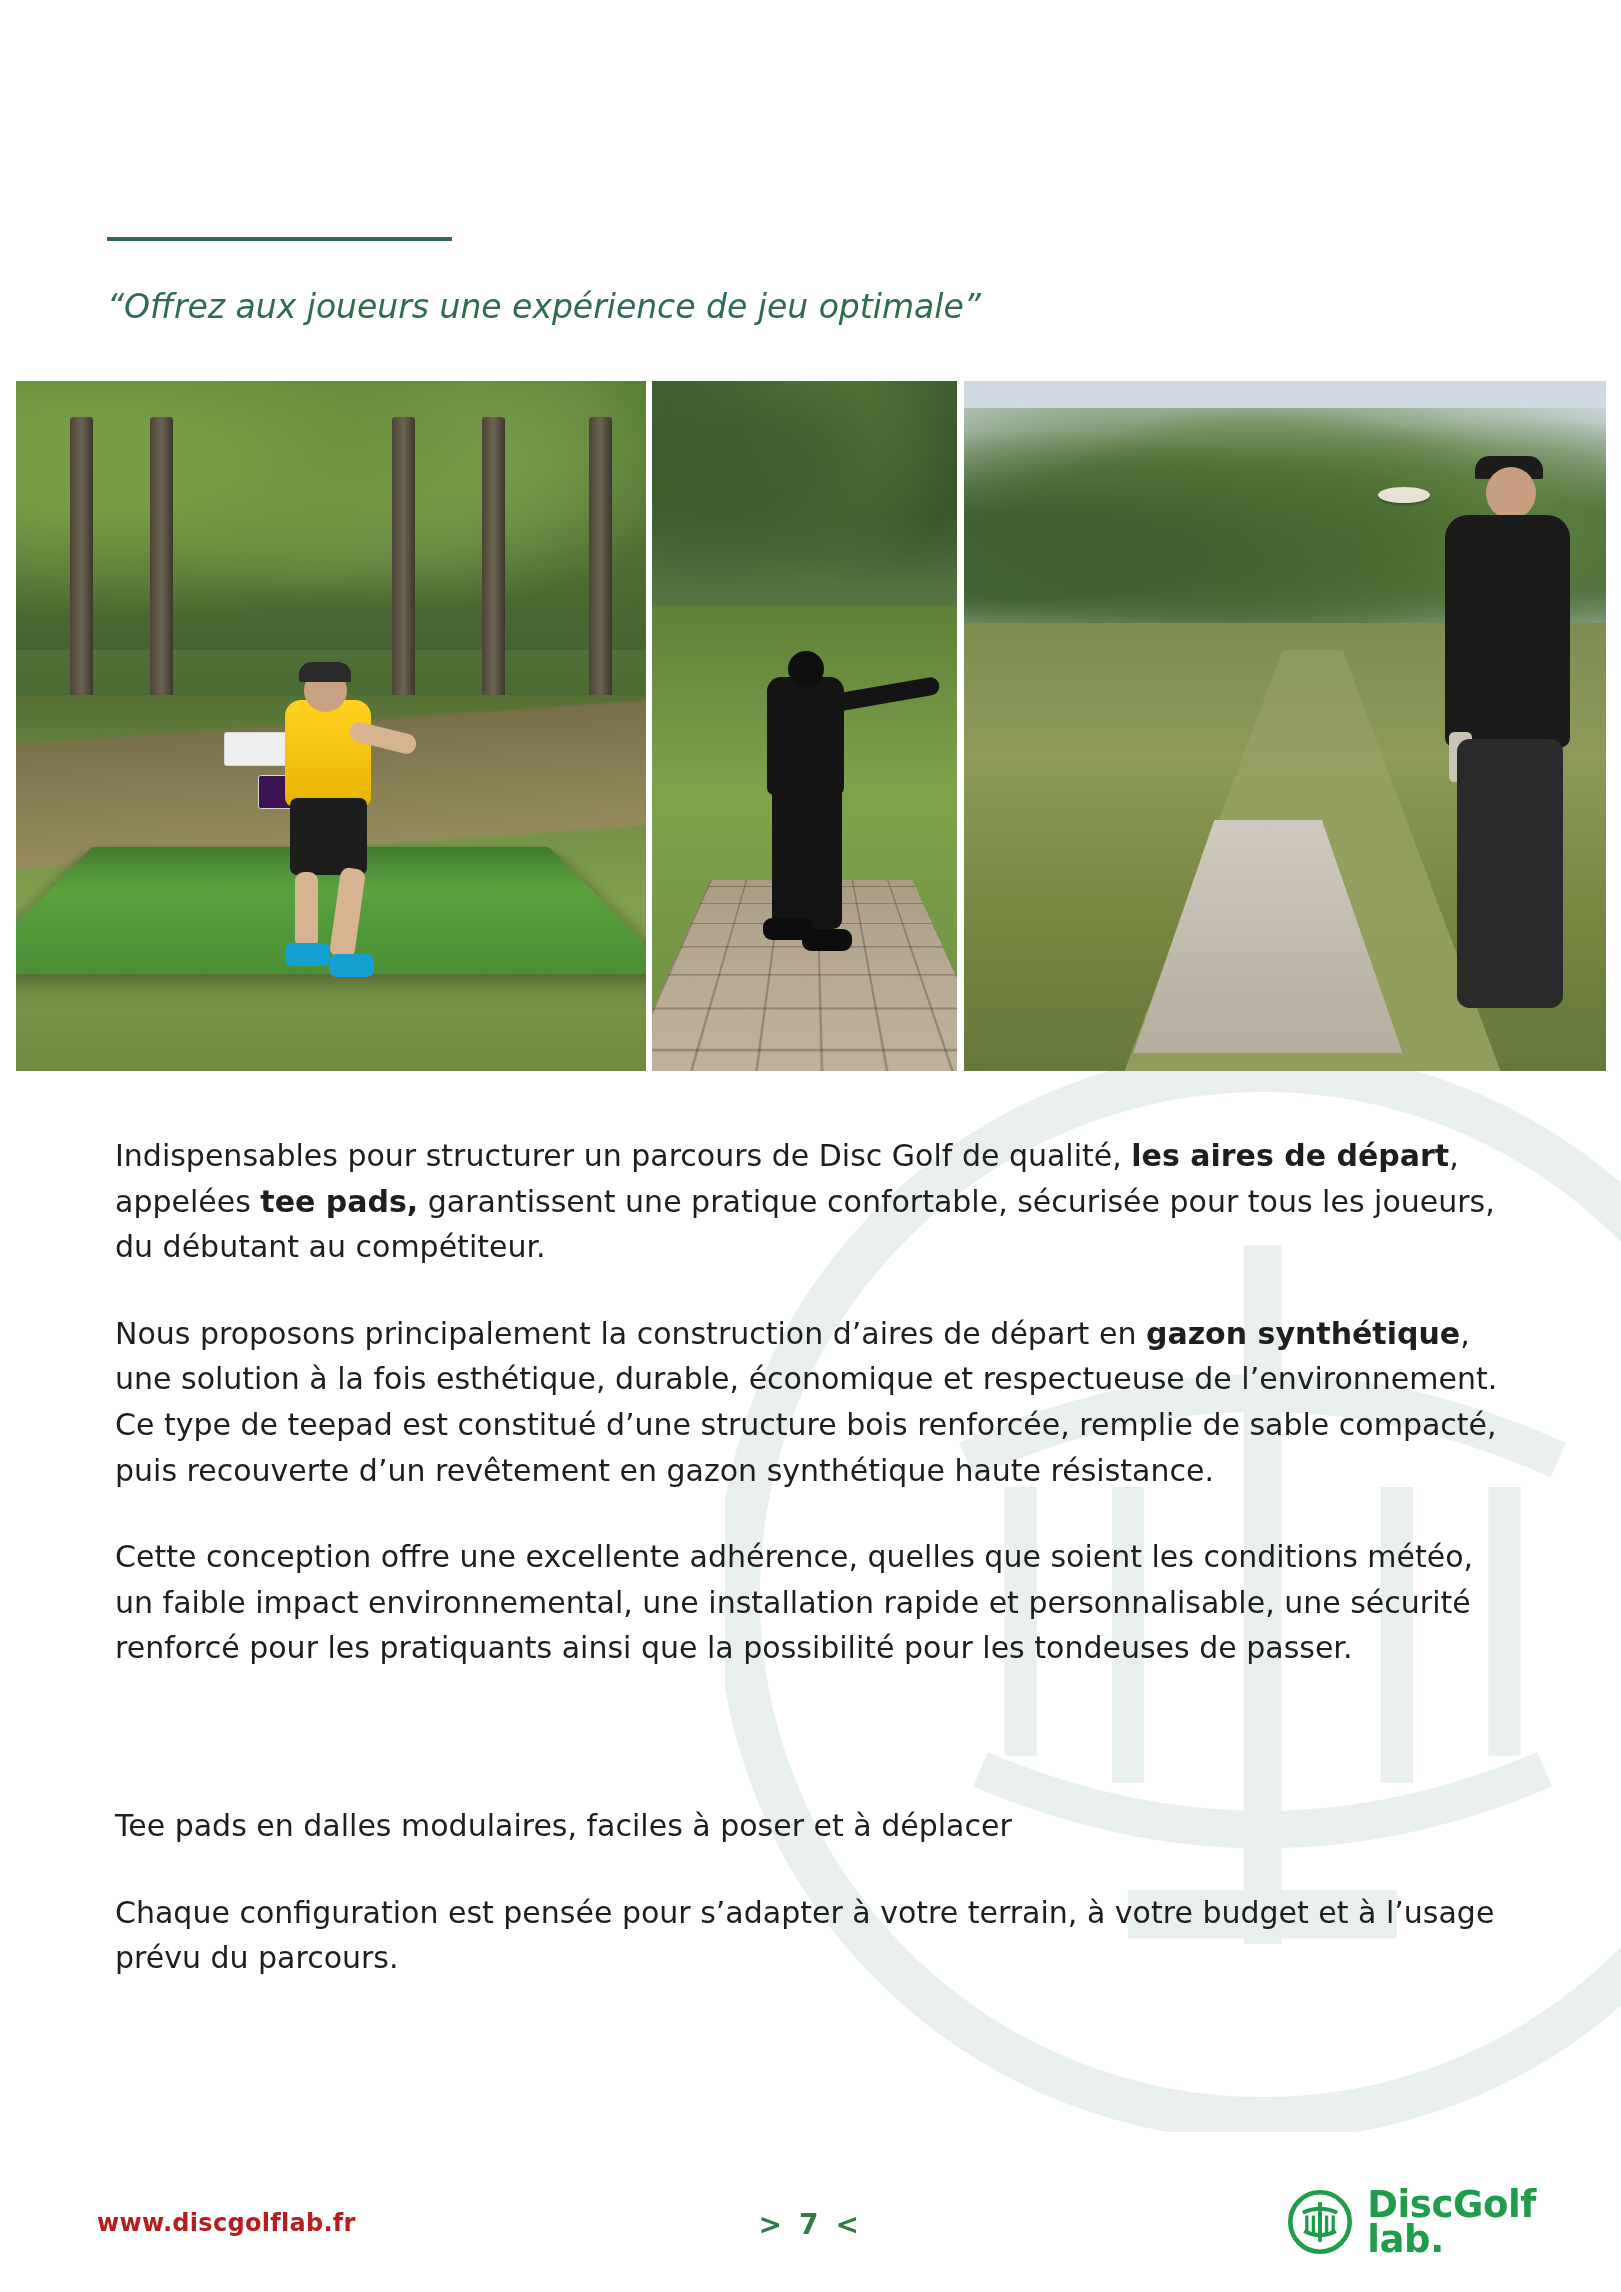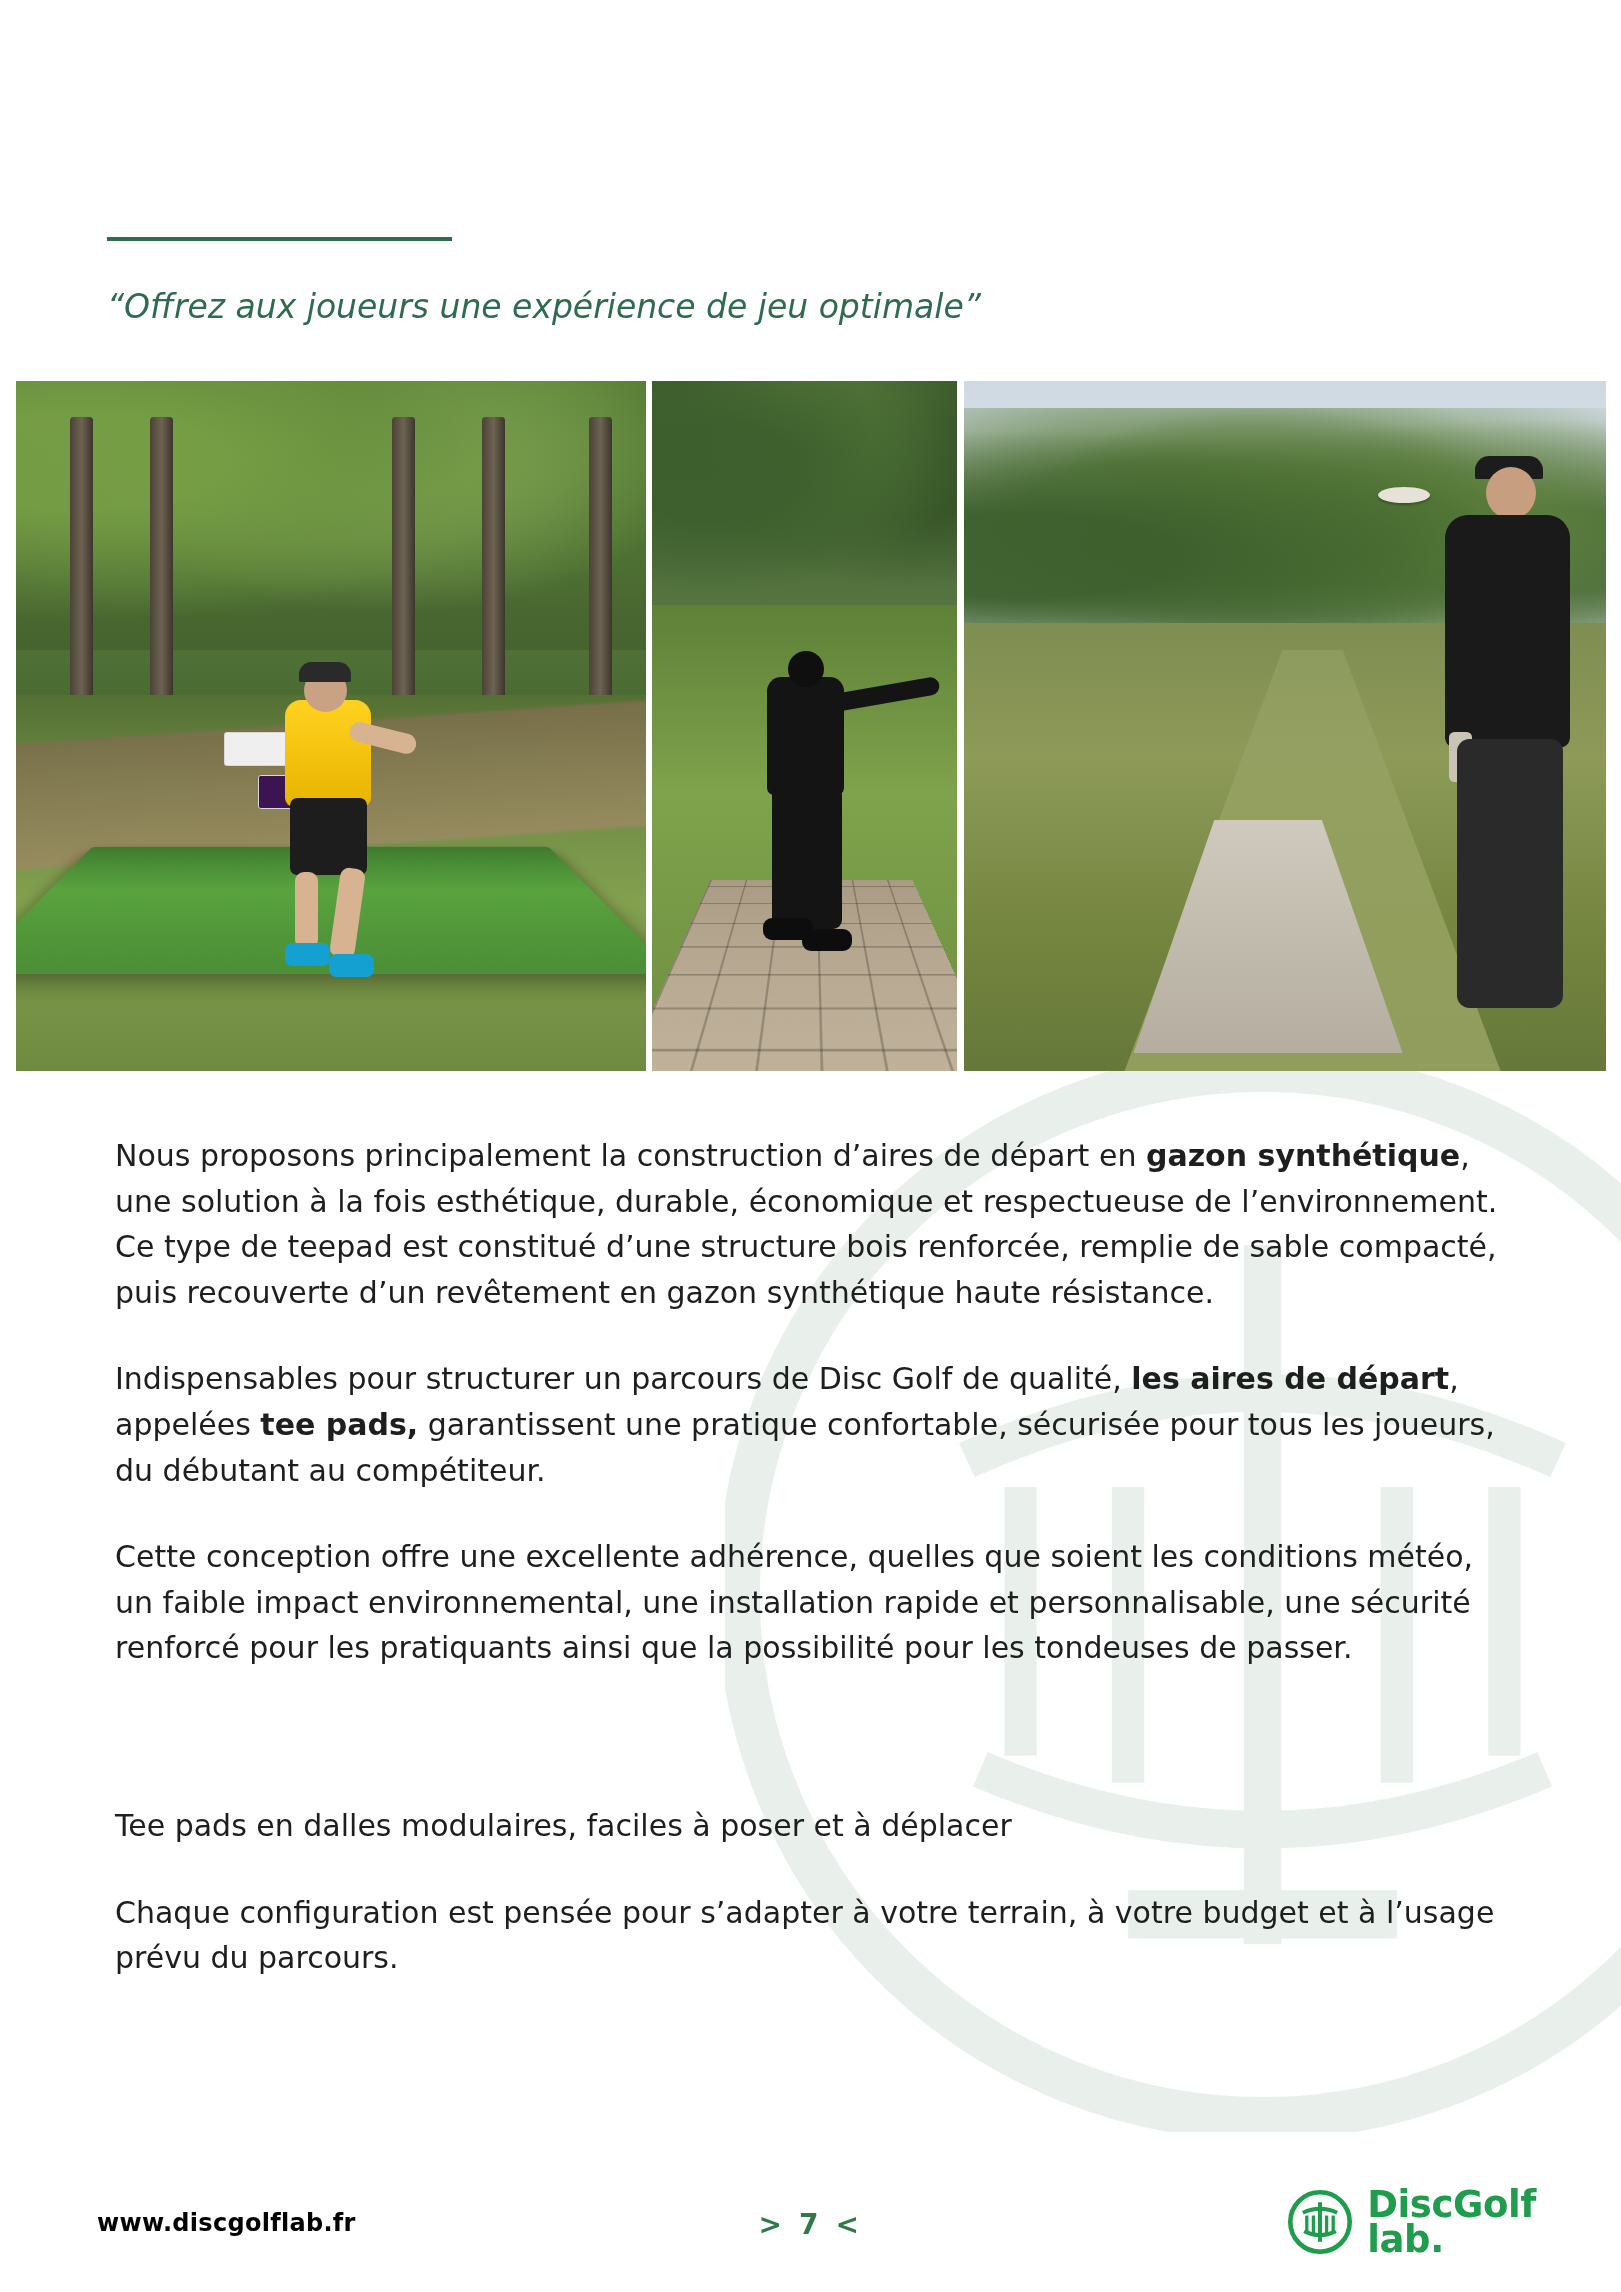--- a/index.html
+++ b/index.html
@@ -278,21 +278,21 @@
   .para { margin: 0 0 41px 0; }
   .para b { font-weight: 700; }
 
   
   .footer-url {
     position: absolute;
     left: 97px;
     bottom: 56px;
     font-size: 24px;
     font-weight: 700;
-    color: #000000;
+    color: #b91c1c;
     font-family: "DejaVu Sans", sans-serif;
     letter-spacing: 0.3px;
   }
   .footer-page {
     position: absolute;
     left: 0; right: 0;
     bottom: 52px;
     text-align: center;
     font-size: 28px;
     font-weight: 700;
@@ -386,25 +386,25 @@
       <div class="pbody"></div>
       <div class="ptowel"></div>
       <div class="ppants"></div>
     </div>
 
   </div>
 
   <div class="content">
 
     <p class="para">
+      <span>Indispensables pour structurer un parcours de Disc Golf de qualité, </span><b>les aires de départ</b><span>, appelées </span><b>tee pads,</b><span> garantissent une pratique confortable, sécurisée pour tous les joueurs, du débutant au compétiteur.</span>
+    </p>
+
+    <p class="para">
       <span>Nous proposons principalement la construction d’aires de départ en </span><b>gazon synthétique</b><span>, une solution à la fois esthétique, durable, économique et respectueuse de l’environnement. Ce type de teepad est constitué d’une structure bois renforcée, remplie de sable compacté, puis recouverte d’un revêtement en gazon synthétique haute résistance.</span>
-    </p>
-
-    <p class="para">
-      <span>Indispensables pour structurer un parcours de Disc Golf de qualité, </span><b>les aires de départ</b><span>, appelées </span><b>tee pads,</b><span> garantissent une pratique confortable, sécurisée pour tous les joueurs, du débutant au compétiteur.</span>
     </p>
 
     <p class="para">Cette conception offre une excellente adhérence, quelles que soient les conditions météo, un faible impact environnemental, une installation rapide et personnalisable, une sécurité renforcé pour les pratiquants ainsi que la possibilité pour les tondeuses de passer.</p>
 
     <p class="para">
       <br>
       <br>
       <span>Tee pads en dalles modulaires, faciles à poser et à déplacer</span>
     </p>
 

